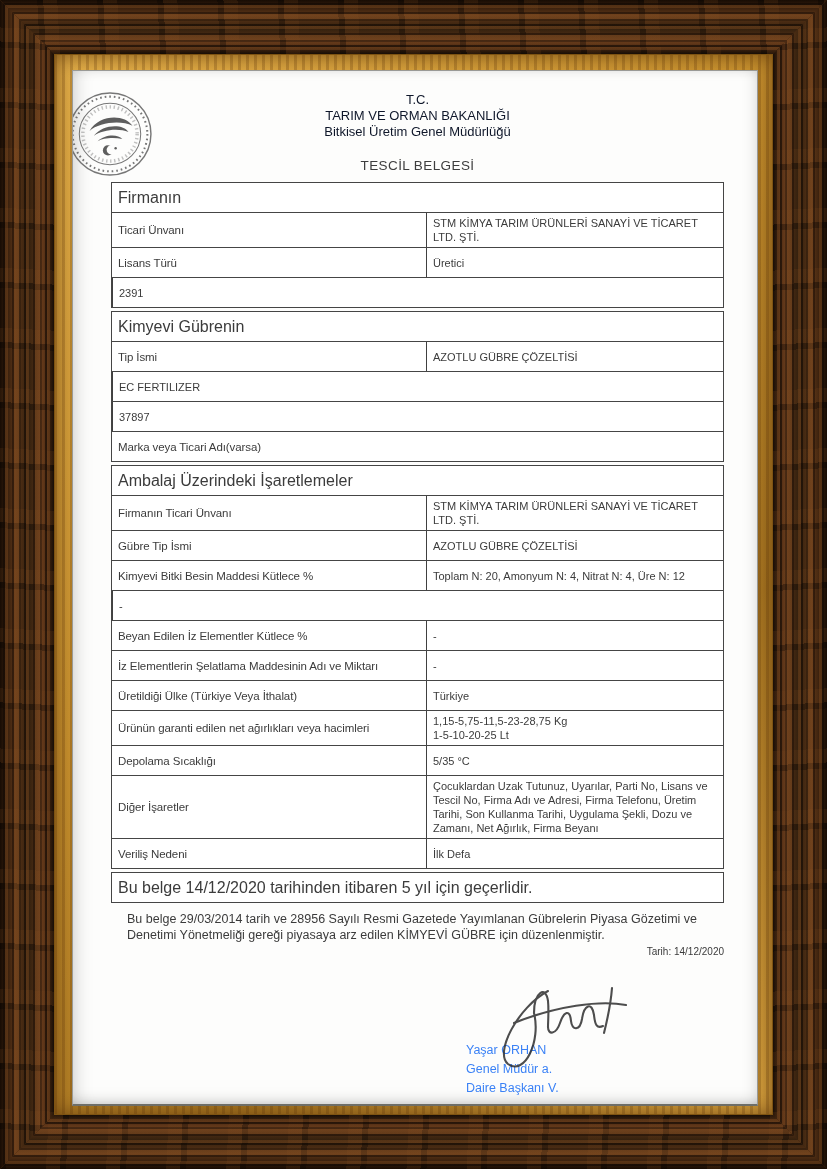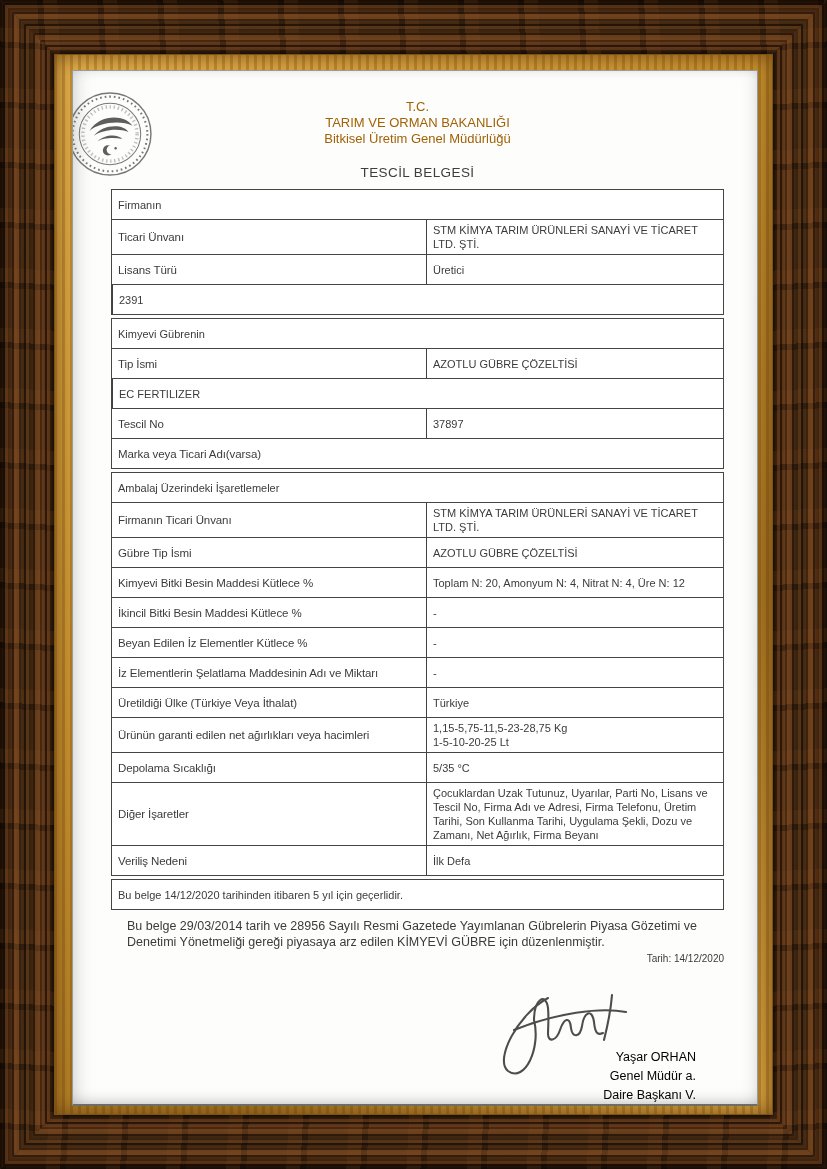--- a/index.html
+++ b/index.html
@@ -64,39 +64,39 @@
     background:#fdfdfc;overflow:hidden;
     border:1px solid #9a9a96;border-bottom:2px solid #6e6e68;
     box-shadow: inset 14px 0 20px -14px rgba(0,0,0,.22),
                 inset -12px 0 18px -14px rgba(0,0,0,.18),
                 inset 0 -12px 16px -12px rgba(0,0,0,.25),
                 inset 0 10px 14px -12px rgba(0,0,0,.12);
     color:#3b3b3b;
   }
   .content{position:absolute;left:38px;top:0;width:613px;}
   
-  .hdr{margin-top:28px;text-align:center;font-size:13px;line-height:16px;color:#a16207;}
+  .hdr{margin-top:21px;text-align:center;font-size:13px;line-height:16px;color:#0f172a;}
   .seal{position:absolute;left:-6px;top:20px;width:86px;height:86px;opacity:.82;}
   .title{margin-top:18px;text-align:center;font-size:13.5px;letter-spacing:.4px;color:#3e3e3e;}
   
   .tbl{margin-top:9px;}
   .block{border:1px solid #454545;margin-top:3px;background:#fff;}
   .block:first-child{margin-top:0;}
   .trow{display:flex;min-height:29px;border-top:1px solid #454545;align-items:stretch;}
   .trow:first-child{border-top:none;}
   .cell-label{width:306px;flex:none;padding:3px 2px 3px 6px;display:flex;align-items:center;
     font-size:11.5px;letter-spacing:-.1px;white-space:nowrap;color:#3b3b3b;}
   .cell-value{flex:1;border-left:1px solid #404040;padding:3px 4px 3px 6px;display:flex;align-items:center;
     font-size:11px;line-height:14px;white-space:pre-line;color:#3b3b3b;}
-  .cell-section{flex:1;padding:3px 6px;display:flex;align-items:center;font-size:11px;color:#3b3b3b;}
+  .cell-section{flex:1;padding:3px 6px;display:flex;align-items:center;font-size:16px;color:#3b3b3b;}
   
   .footnote{margin-top:8px;font-size:12.5px;line-height:16px;color:#3b3b3b;margin-left:16px;}
   .dateline{margin-top:3px;text-align:right;font-size:10px;color:#3b3b3b;}
-  .sigblock{position:relative;margin:84px 28px 0 auto;width:230px;text-align:right;
-    font-size:12.5px;line-height:19px;color:#000000;}
+  .sigblock{position:relative;margin:84px 28px 0 auto;width:230px;text-align:left;
+    font-size:12.5px;line-height:19px;color:#3b82f6;}
   .sigblock svg{position:absolute;left:18px;top:-64px;}
 </style>
 </head>
 <body>
 
 <div class="scene">
   <div class="strip horiz top"></div>
   <div class="strip horiz bottom"></div>
   <div class="strip vert left"></div>
   <div class="strip vert right"></div>
@@ -154,21 +154,20 @@
               <div class="cell-section">Kimyevi Gübrenin</div>
             </div>
             <div class="trow">
               <div class="cell-label">Tip İsmi</div>
               <div class="cell-value">AZOTLU GÜBRE ÇÖZELTİSİ</div>
             </div>
             <div class="trow">
               <div class="cell-value">EC FERTILIZER</div>
             </div>
             <div class="trow">
-              <div class="cell-label">Tescil No</div>
               <div class="cell-value">37897</div>
             </div>
             <div class="trow">
               <div class="cell-label">Marka veya Ticari Adı(varsa)</div>
             </div>
           </div>
           <div class="block">
             <div class="trow">
               <div class="cell-section">Ambalaj Üzerindeki İşaretlemeler</div>
             </div>
@@ -178,21 +177,20 @@
             </div>
             <div class="trow">
               <div class="cell-label">Gübre Tip İsmi</div>
               <div class="cell-value">AZOTLU GÜBRE ÇÖZELTİSİ</div>
             </div>
             <div class="trow">
               <div class="cell-label">Kimyevi Bitki Besin Maddesi Kütlece %</div>
               <div class="cell-value">Toplam N: 20, Amonyum N: 4, Nitrat N: 4, Üre N: 12</div>
             </div>
             <div class="trow">
-              <div class="cell-label">İkincil Bitki Besin Maddesi Kütlece %</div>
               <div class="cell-value">-</div>
             </div>
             <div class="trow">
               <div class="cell-label">Beyan Edilen İz Elementler Kütlece %</div>
               <div class="cell-value">-</div>
             </div>
             <div class="trow">
               <div class="cell-label">İz Elementlerin Şelatlama Maddesinin Adı ve Miktarı</div>
               <div class="cell-value">-</div>
             </div>

